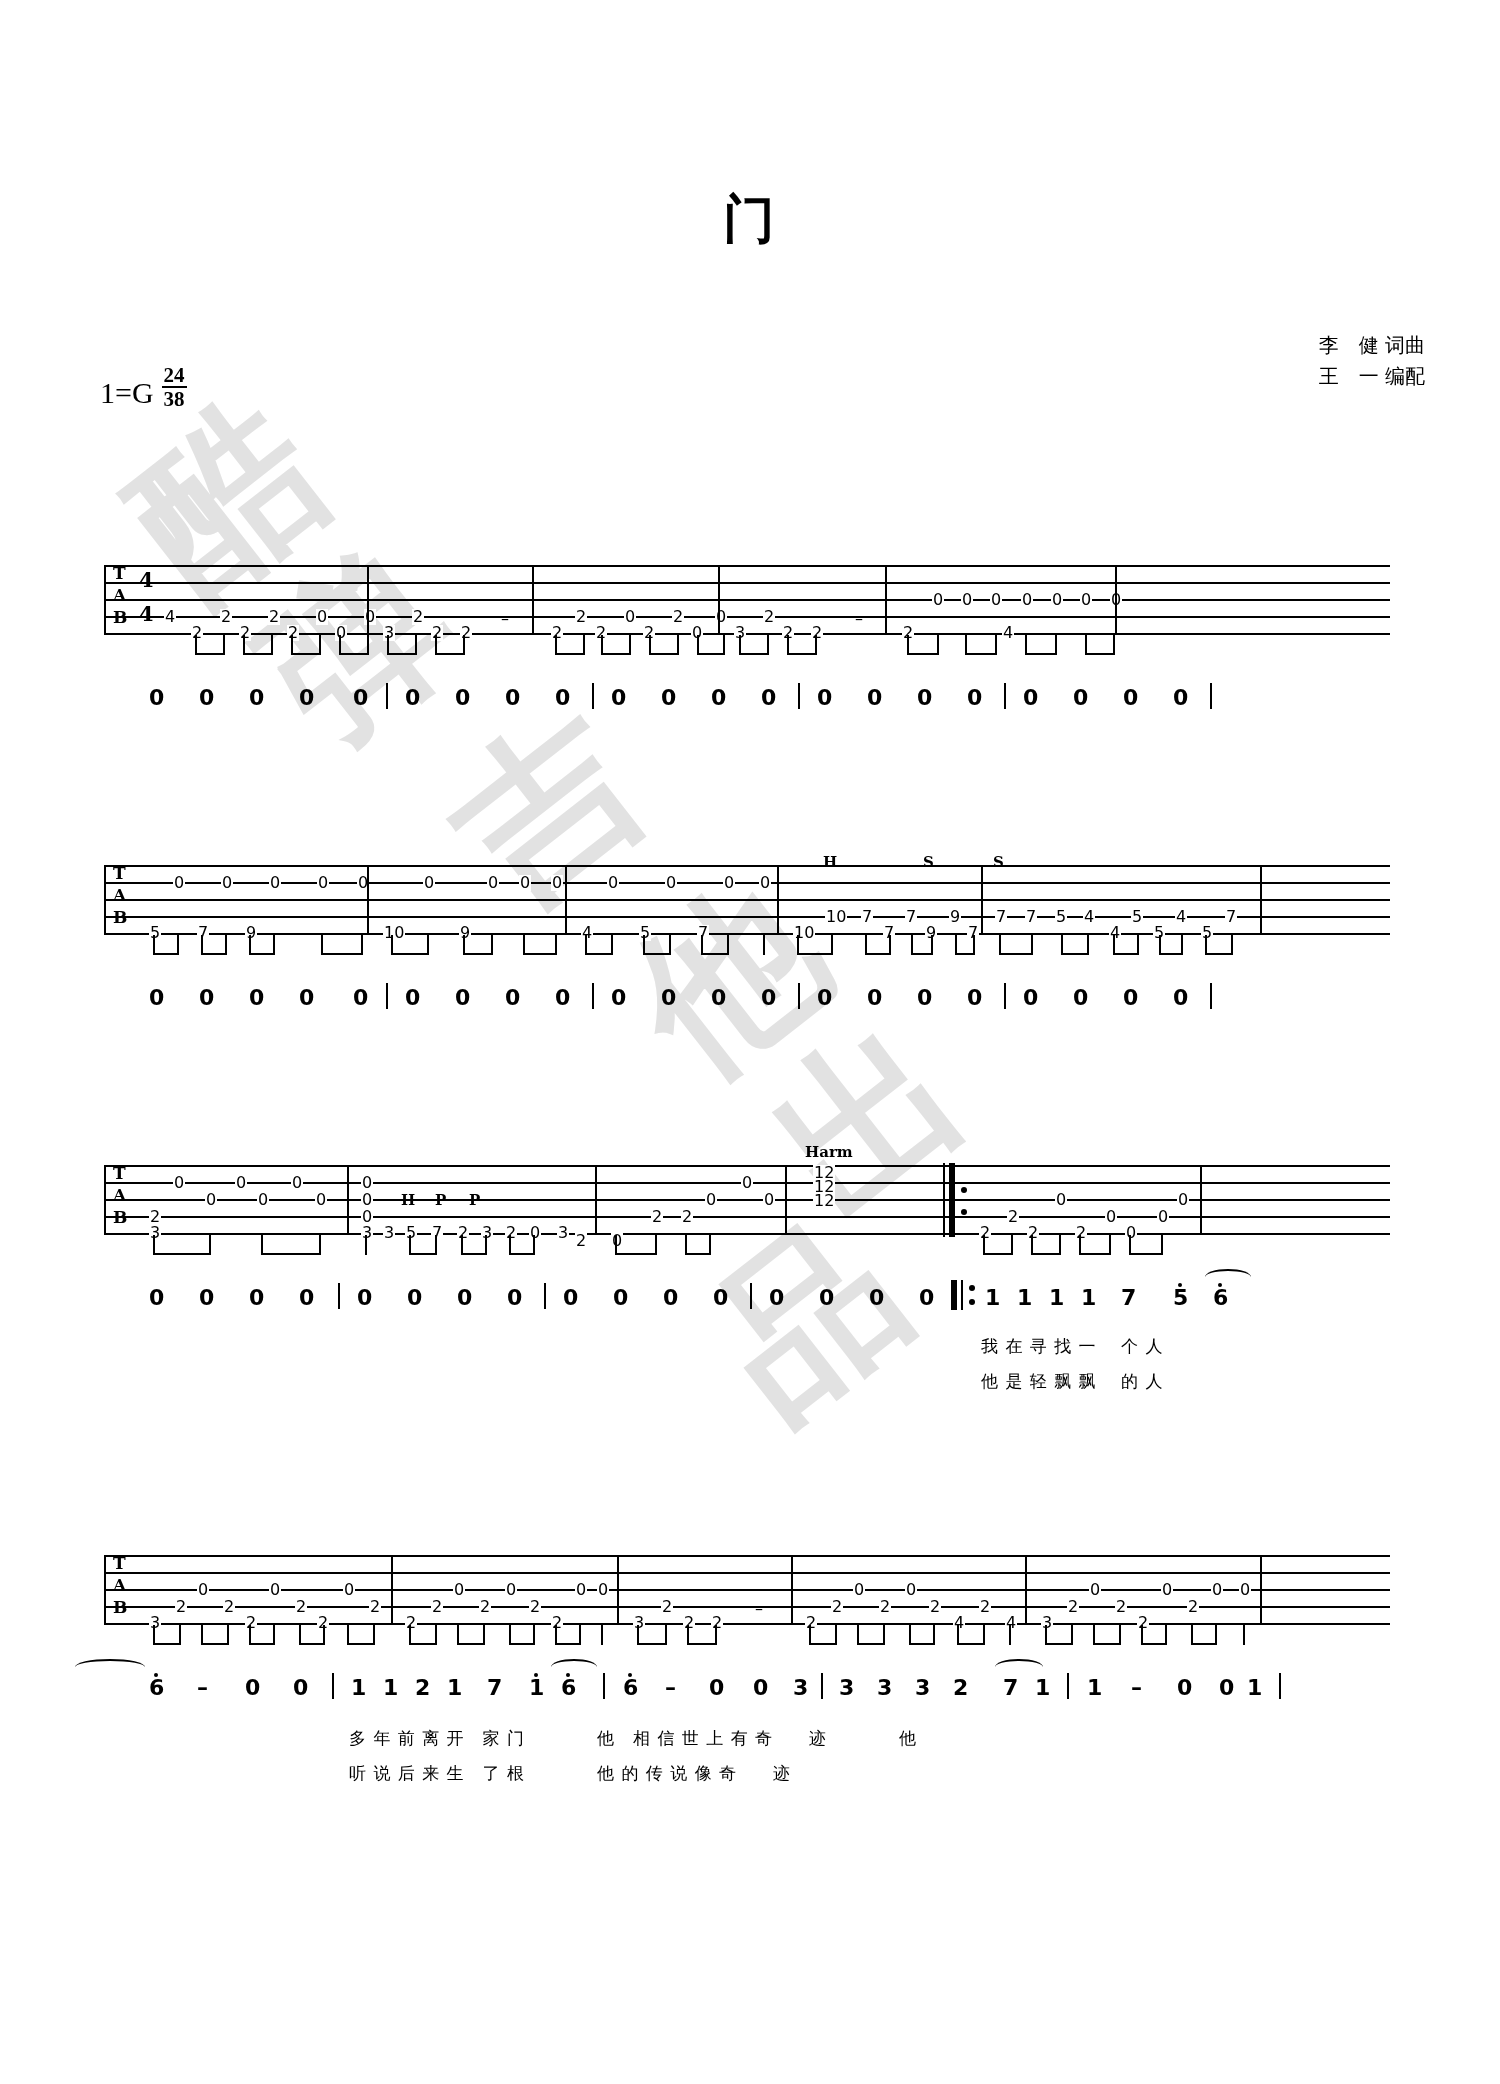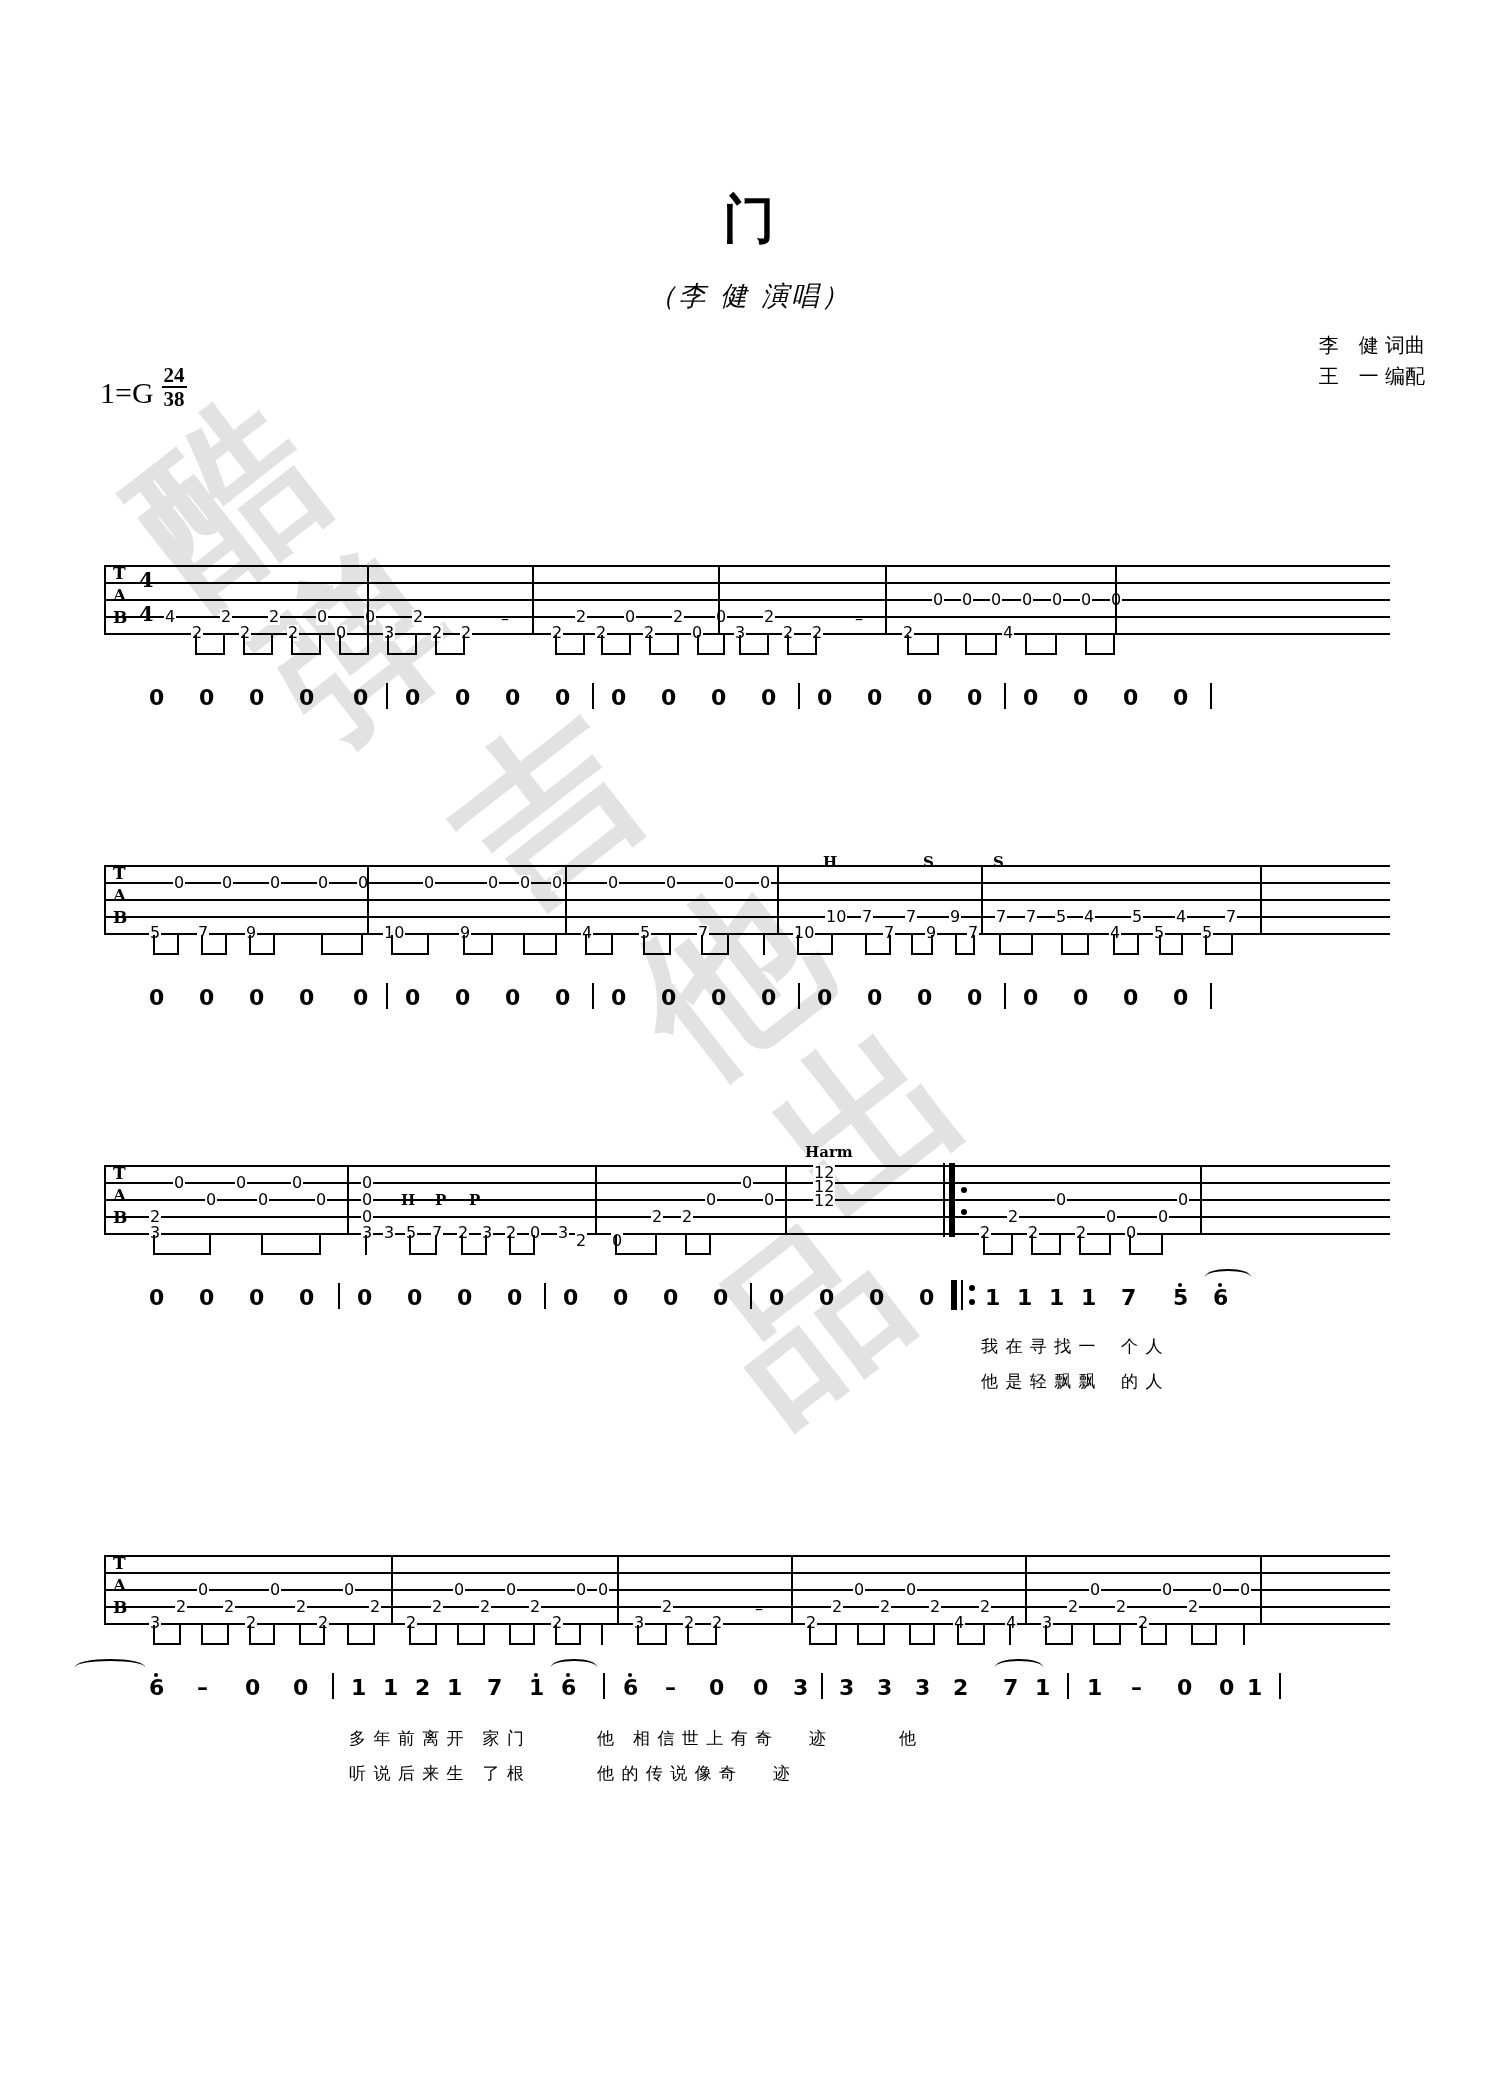--- a/index.html
+++ b/index.html
@@ -243,21 +243,20 @@
   <div class="watermark">
     <span class="wm-char" style="left:20px;  top:-60px;">酷</span>
     <span class="wm-char" style="left:150px; top:90px;">弹</span>
     <span class="wm-char" style="left:340px; top:250px;">吉</span>
     <span class="wm-char" style="left:520px; top:420px;">他</span>
     <span class="wm-char" style="left:660px; top:560px;">出</span>
     <span class="wm-char" style="left:600px; top:760px;">品</span>
   </div>
 
   <div class="title">门</div>
-  <div class="subtitle">（李 健 演唱）</div>
 
   <div class="credits">
     <div>李　健 词曲</div>
     <div>王　一 编配</div>
   </div>
 
   <div class="keysig">
     <span>1=G</span>
     <span class="frac">
       <span class="num">24</span>

